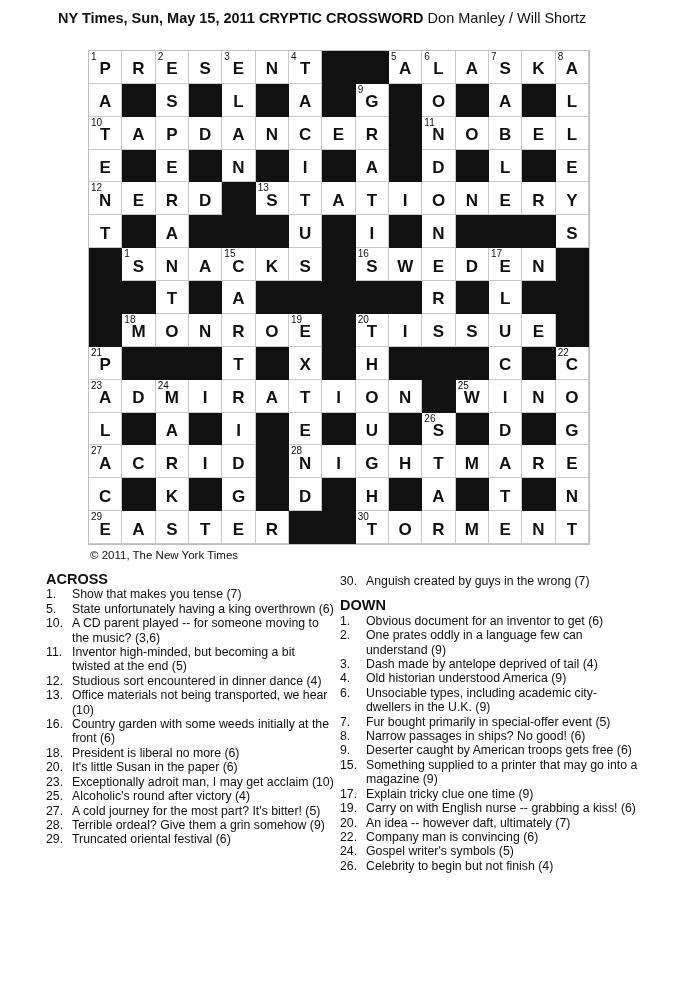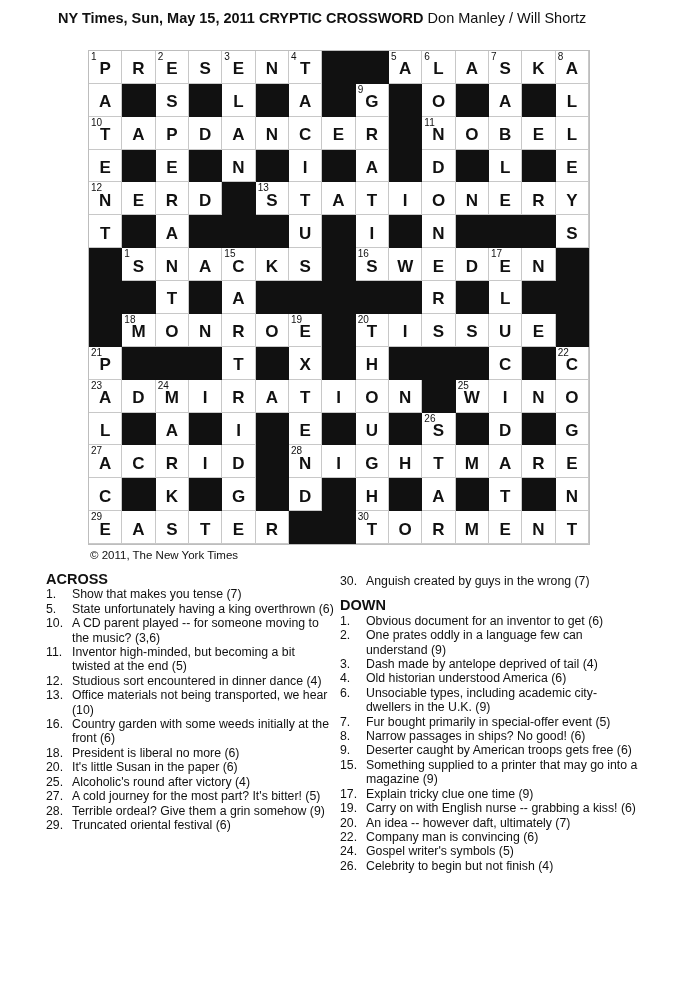--- a/index.html
+++ b/index.html
@@ -633,20 +633,24 @@
       </div>
       <div class="clue">
         <span class="n">18.</span>
         <span class="t">President is liberal no more (6)</span>
       </div>
       <div class="clue">
         <span class="n">20.</span>
         <span class="t">It's little Susan in the paper (6)</span>
       </div>
       <div class="clue">
+        <span class="n">23.</span>
+        <span class="t">Exceptionally adroit man, I may get acclaim (10)</span>
+      </div>
+      <div class="clue">
         <span class="n">25.</span>
         <span class="t">Alcoholic's round after victory (4)</span>
       </div>
       <div class="clue">
         <span class="n">27.</span>
         <span class="t">A cold journey for the most part? It's bitter! (5)</span>
       </div>
       <div class="clue">
         <span class="n">28.</span>
         <span class="t">Terrible ordeal? Give them a grin somehow (9)</span>
@@ -674,21 +678,21 @@
       <div class="clue">
         <span class="n">2.</span>
         <span class="t">One prates oddly in a language few can understand (9)</span>
       </div>
       <div class="clue">
         <span class="n">3.</span>
         <span class="t">Dash made by antelope deprived of tail (4)</span>
       </div>
       <div class="clue">
         <span class="n">4.</span>
-        <span class="t">Old historian understood America (6)</span>
+        <span class="t">Old historian understood America (9)</span>
       </div>
       <div class="clue">
         <span class="n">6.</span>
         <span class="t">Unsociable types, including academic city-dwellers in the U.K. (9)</span>
       </div>
       <div class="clue">
         <span class="n">7.</span>
         <span class="t">Fur bought primarily in special-offer event (5)</span>
       </div>
       <div class="clue">

